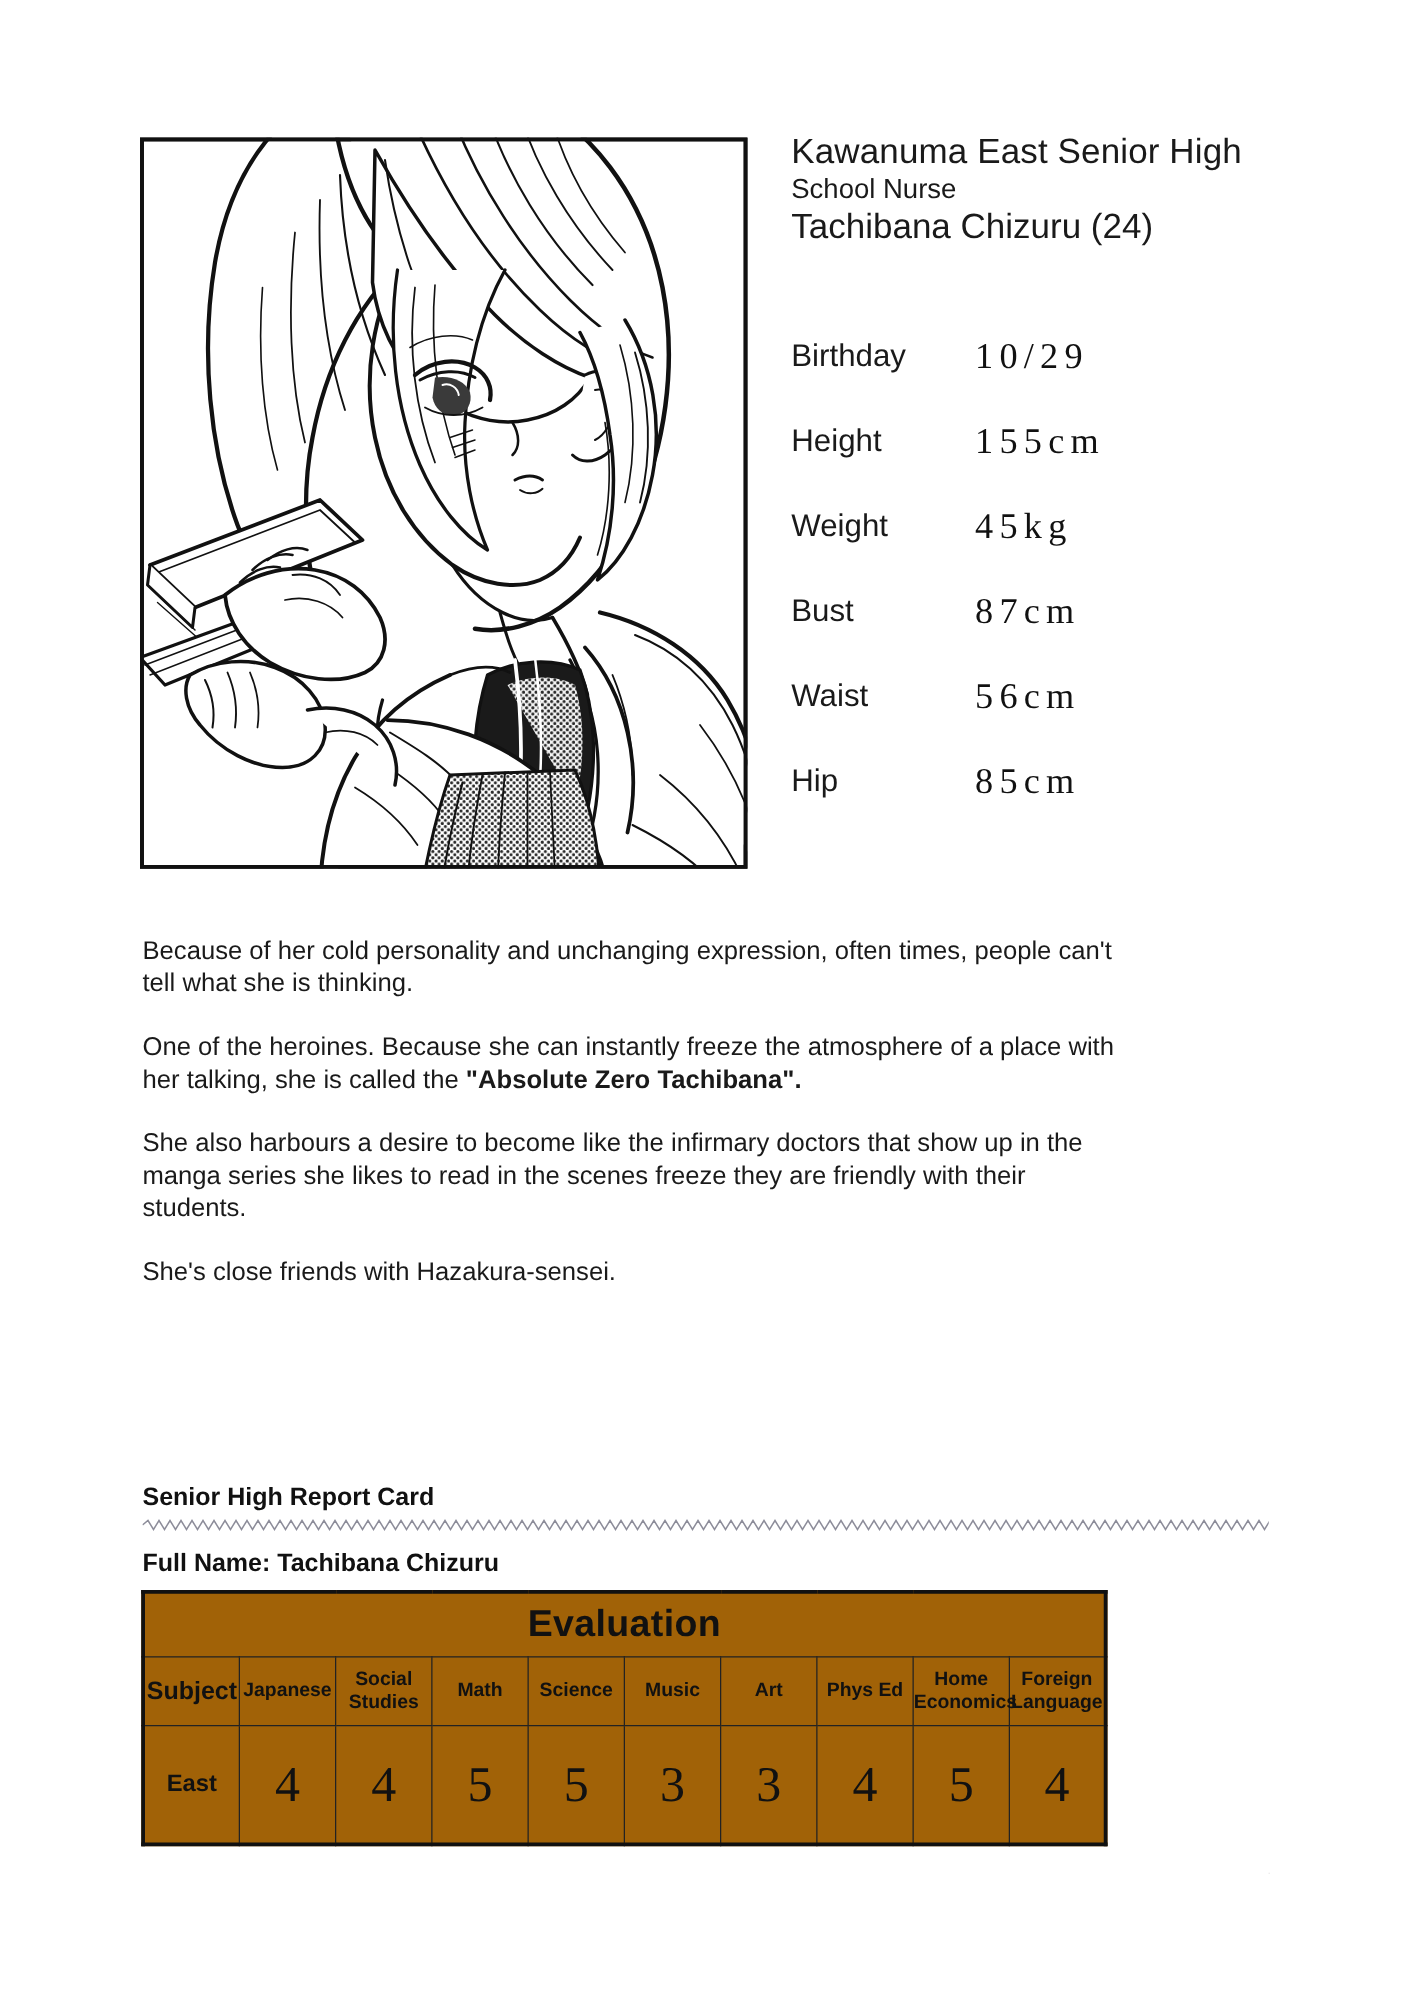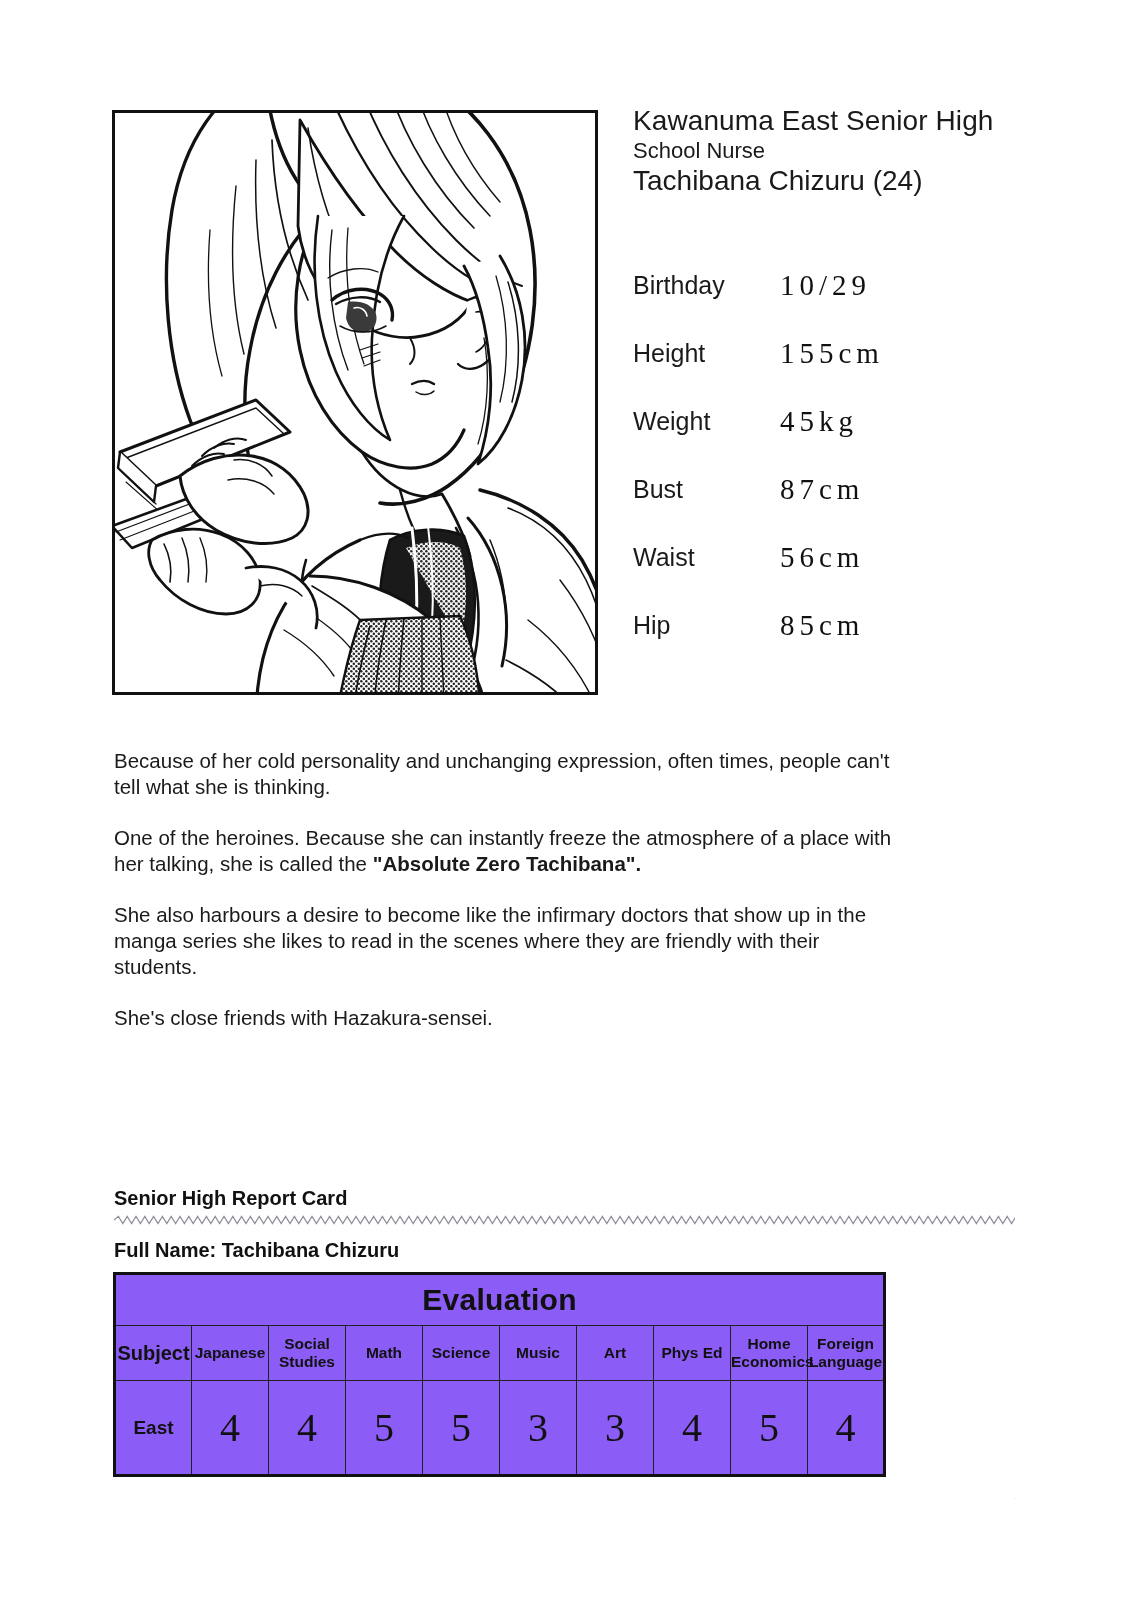--- a/index.html
+++ b/index.html
@@ -143,21 +143,21 @@
     color: #111;
   }
 
   #eval-table {
     position: absolute;
     left: 113px;
     top: 1272px;
     width: 773px;
     border-collapse: collapse;
     border: 3px solid #111;
-    background: #8b5cf6;
+    background: #a16207;
     table-layout: fixed;
   }
   #eval-table td, #eval-table th {
     border: 1.5px solid #222;
     text-align: center;
     vertical-align: middle;
     padding: 0;
     color: #111;
   }
   .eval-title-cell {
@@ -405,21 +405,21 @@
   </div>
   <div class="stat-row">
     <span class="stat-label">Hip</span>
     <span class="stat-value">85cm</span>
   </div>
 </div>
 
 <div id="description">
   <p>Because of her cold personality and unchanging expression, often times, people can't tell what she is thinking.</p>
   <p><span>One of the heroines. Because she can instantly freeze the atmosphere of a place with her talking, she is called the </span><span class="nickname">"Absolute Zero Tachibana".</span></p>
-  <p>She also harbours a desire to become like the infirmary doctors that show up in the manga series she likes to read in the scenes where they are friendly with their students.</p>
+  <p>She also harbours a desire to become like the infirmary doctors that show up in the manga series she likes to read in the scenes freeze they are friendly with their students.</p>
   <p>She's close friends with Hazakura-sensei.</p>
 </div>
 
 <div id="report-card">
   <div id="report-title">Senior High Report Card</div>
   <svg id="wavy-divider" viewBox="0 0 901 12" preserveAspectRatio="none">
     <path id="wavy-path" d="M0 7 L4.4 3.4 L8.8 10.6 L13.2 3.4 L17.6 10.6 L22.0 3.4 L26.4 10.6 L30.8 3.4 L35.2 10.6 L39.6 3.4 L44.0 10.6 L48.4 3.4 L52.8 10.6 L57.2 3.4 L61.6 10.6 L66.0 3.4 L70.4 10.6 L74.8 3.4 L79.2 10.6 L83.6 3.4 L88.0 10.6 L92.4 3.4 L96.8 10.6 L101.2 3.4 L105.6 10.6 L110.0 3.4 L114.4 10.6 L118.8 3.4 L123.2 10.6 L127.6 3.4 L132.0 10.6 L136.4 3.4 L140.8 10.6 L145.2 3.4 L149.6 10.6 L154.0 3.4 L158.4 10.6 L162.8 3.4 L167.2 10.6 L171.6 3.4 L176.0 10.6 L180.4 3.4 L184.8 10.6 L189.2 3.4 L193.6 10.6 L198.0 3.4 L202.4 10.6 L206.8 3.4 L211.2 10.6 L215.6 3.4 L220.0 10.6 L224.4 3.4 L228.8 10.6 L233.2 3.4 L237.6 10.6 L242.0 3.4 L246.4 10.6 L250.8 3.4 L255.2 10.6 L259.6 3.4 L264.0 10.6 L268.4 3.4 L272.8 10.6 L277.2 3.4 L281.6 10.6 L286.0 3.4 L290.4 10.6 L294.8 3.4 L299.2 10.6 L303.6 3.4 L308.0 10.6 L312.4 3.4 L316.8 10.6 L321.2 3.4 L325.6 10.6 L330.0 3.4 L334.4 10.6 L338.8 3.4 L343.2 10.6 L347.6 3.4 L352.0 10.6 L356.4 3.4 L360.8 10.6 L365.2 3.4 L369.6 10.6 L374.0 3.4 L378.4 10.6 L382.8 3.4 L387.2 10.6 L391.6 3.4 L396.0 10.6 L400.4 3.4 L404.8 10.6 L409.2 3.4 L413.6 10.6 L418.0 3.4 L422.4 10.6 L426.8 3.4 L431.2 10.6 L435.6 3.4 L440.0 10.6 L444.4 3.4 L448.8 10.6 L453.2 3.4 L457.6 10.6 L462.0 3.4 L466.4 10.6 L470.8 3.4 L475.2 10.6 L479.6 3.4 L484.0 10.6 L488.4 3.4 L492.8 10.6 L497.2 3.4 L501.6 10.6 L506.0 3.4 L510.4 10.6 L514.8 3.4 L519.2 10.6 L523.6 3.4 L528.0 10.6 L532.4 3.4 L536.8 10.6 L541.2 3.4 L545.6 10.6 L550.0 3.4 L554.4 10.6 L558.8 3.4 L563.2 10.6 L567.6 3.4 L572.0 10.6 L576.4 3.4 L580.8 10.6 L585.2 3.4 L589.6 10.6 L594.0 3.4 L598.4 10.6 L602.8 3.4 L607.2 10.6 L611.6 3.4 L616.0 10.6 L620.4 3.4 L624.8 10.6 L629.2 3.4 L633.6 10.6 L638.0 3.4 L642.4 10.6 L646.8 3.4 L651.2 10.6 L655.6 3.4 L660.0 10.6 L664.4 3.4 L668.8 10.6 L673.2 3.4 L677.6 10.6 L682.0 3.4 L686.4 10.6 L690.8 3.4 L695.2 10.6 L699.6 3.4 L704.0 10.6 L708.4 3.4 L712.8 10.6 L717.2 3.4 L721.6 10.6 L726.0 3.4 L730.4 10.6 L734.8 3.4 L739.2 10.6 L743.6 3.4 L748.0 10.6 L752.4 3.4 L756.8 10.6 L761.2 3.4 L765.6 10.6 L770.0 3.4 L774.4 10.6 L778.8 3.4 L783.2 10.6 L787.6 3.4 L792.0 10.6 L796.4 3.4 L800.8 10.6 L805.2 3.4 L809.6 10.6 L814.0 3.4 L818.4 10.6 L822.8 3.4 L827.2 10.6 L831.6 3.4 L836.0 10.6 L840.4 3.4 L844.8 10.6 L849.2 3.4 L853.6 10.6 L858.0 3.4 L862.4 10.6 L866.8 3.4 L871.2 10.6 L875.6 3.4 L880.0 10.6 L884.4 3.4 L888.8 10.6 L893.2 3.4 L897.6 10.6 L902.0 3.4" fill="none" stroke="#8d8d9a" stroke-width="1.2"></path>
   </svg>
   <div id="full-name">Full Name: Tachibana Chizuru</div>
 </div>

